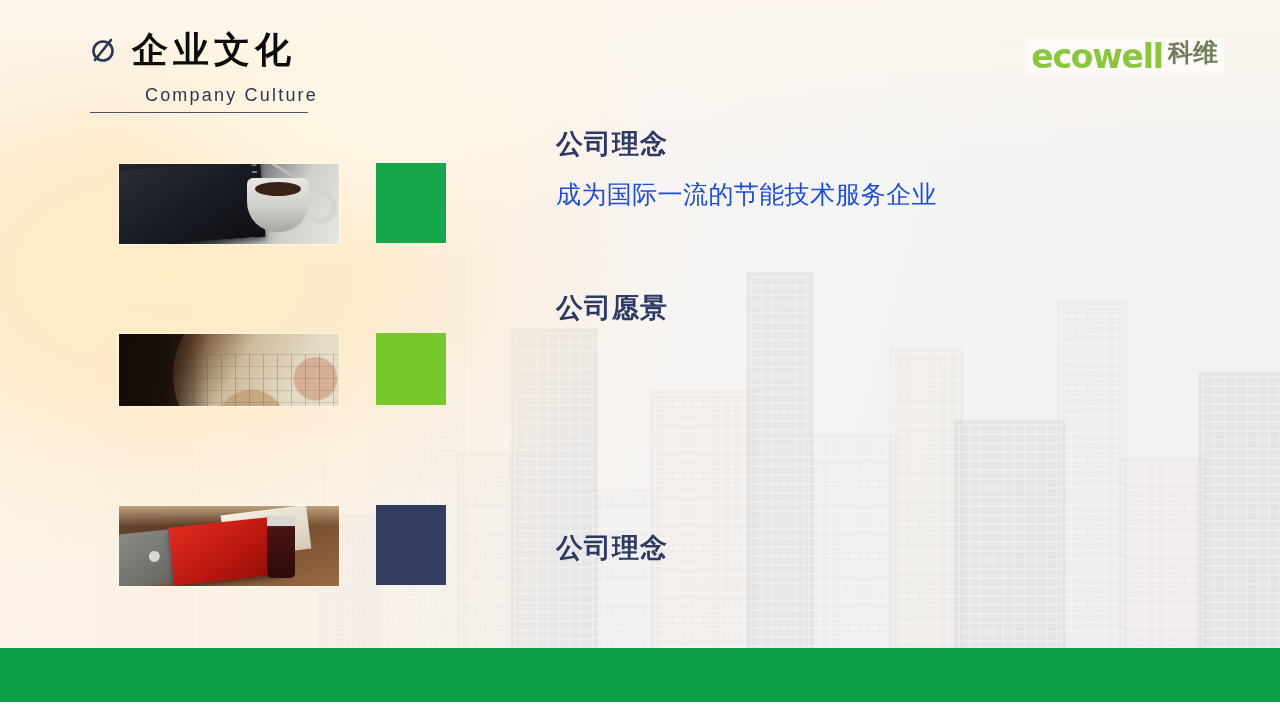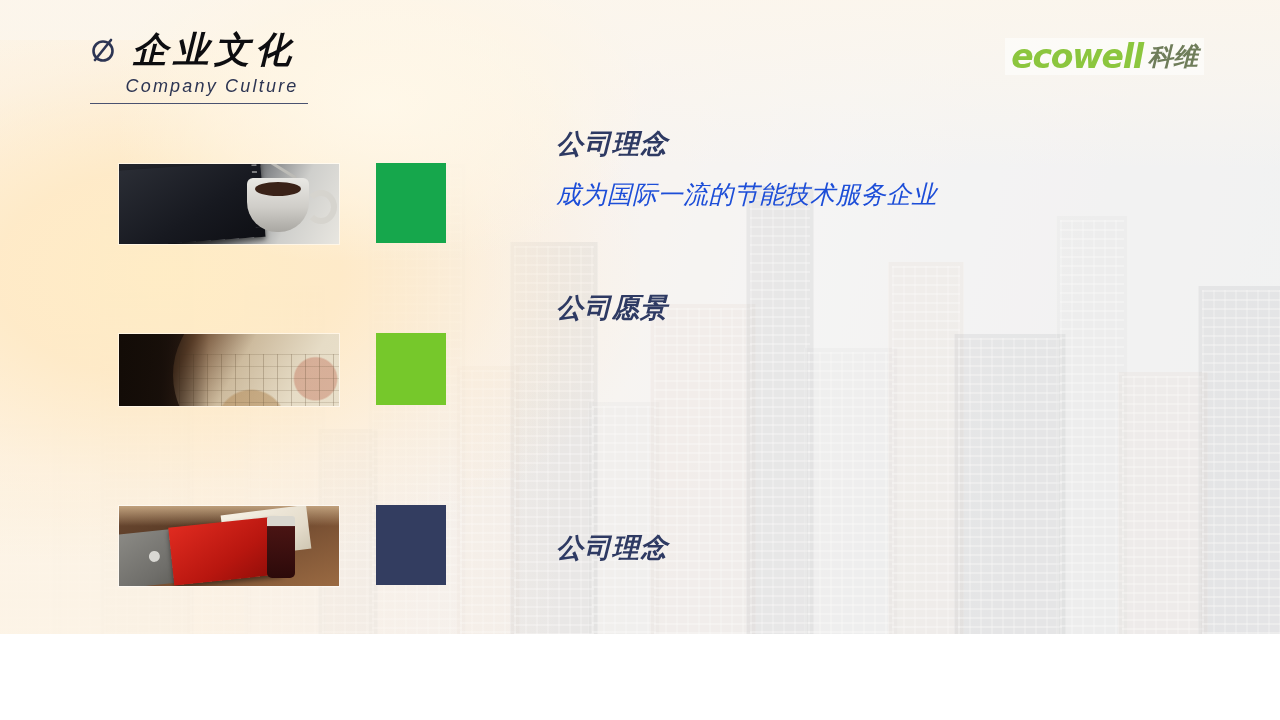--- a/index.html
+++ b/index.html
@@ -3,25 +3,24 @@
 <meta charset="utf-8">
 <style>
   html, body {
     margin: 0;
     padding: 0;
     background: #ffffff;
   }
   .slide {
     position: relative;
     width: 1280px;
-    height: 634px;
+    height: 720px;
     overflow: hidden;
     font-family: "Liberation Sans", "DejaVu Sans", sans-serif;
     background: #f6f1ea;
-    font-style: italic;
   }
 
   
   .bg-layer {
     position: absolute;
     inset: 0;
     overflow: hidden;
   }
   .bg-sky {
     position: absolute;
@@ -135,42 +134,43 @@
   .title-cn {
     font-size: 36px;
     font-weight: bold;
     color: #0d0d10;
     letter-spacing: 5px;
     line-height: 1;
     white-space: nowrap;
     font-family: "DejaVu Sans", "Liberation Sans", sans-serif;
   }
   .title-en {
-    text-align: center;
+    margin-top: 9px;
+    text-align: right;
     font-size: 18px;
     color: #2d3553;
     letter-spacing: 2.2px;
     white-space: nowrap;
     padding-left: 18px;
   }
   .title-rule {
     margin-top: 6px;
     margin-left: 2px;
     width: 218px;
     height: 1px;
     background: #4a5270;
   }
 
   
   .brand {
     position: absolute;
-    right: 76px;
+    right: 56px;
     top: 38px;
     display: flex;
-    align-items: center;
+    align-items: flex-start;
     gap: 2px;
     background: rgba(255,255,255,0.55);
     padding: 2px 6px;
   }
   .brand-eco {
     font-size: 33px;
     font-weight: bold;
     color: #8cc63e;
     letter-spacing: -1.2px;
     line-height: 1;

